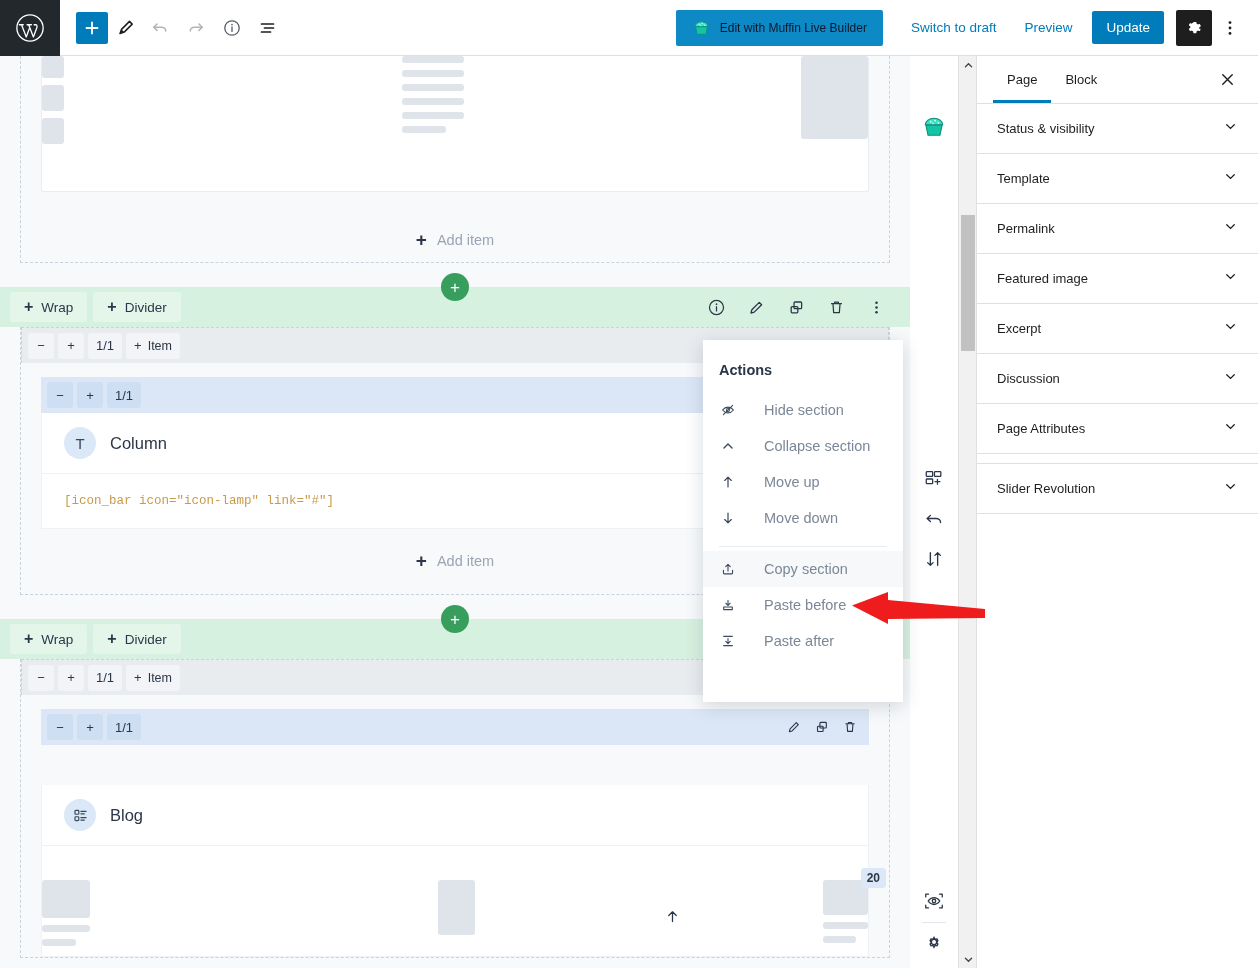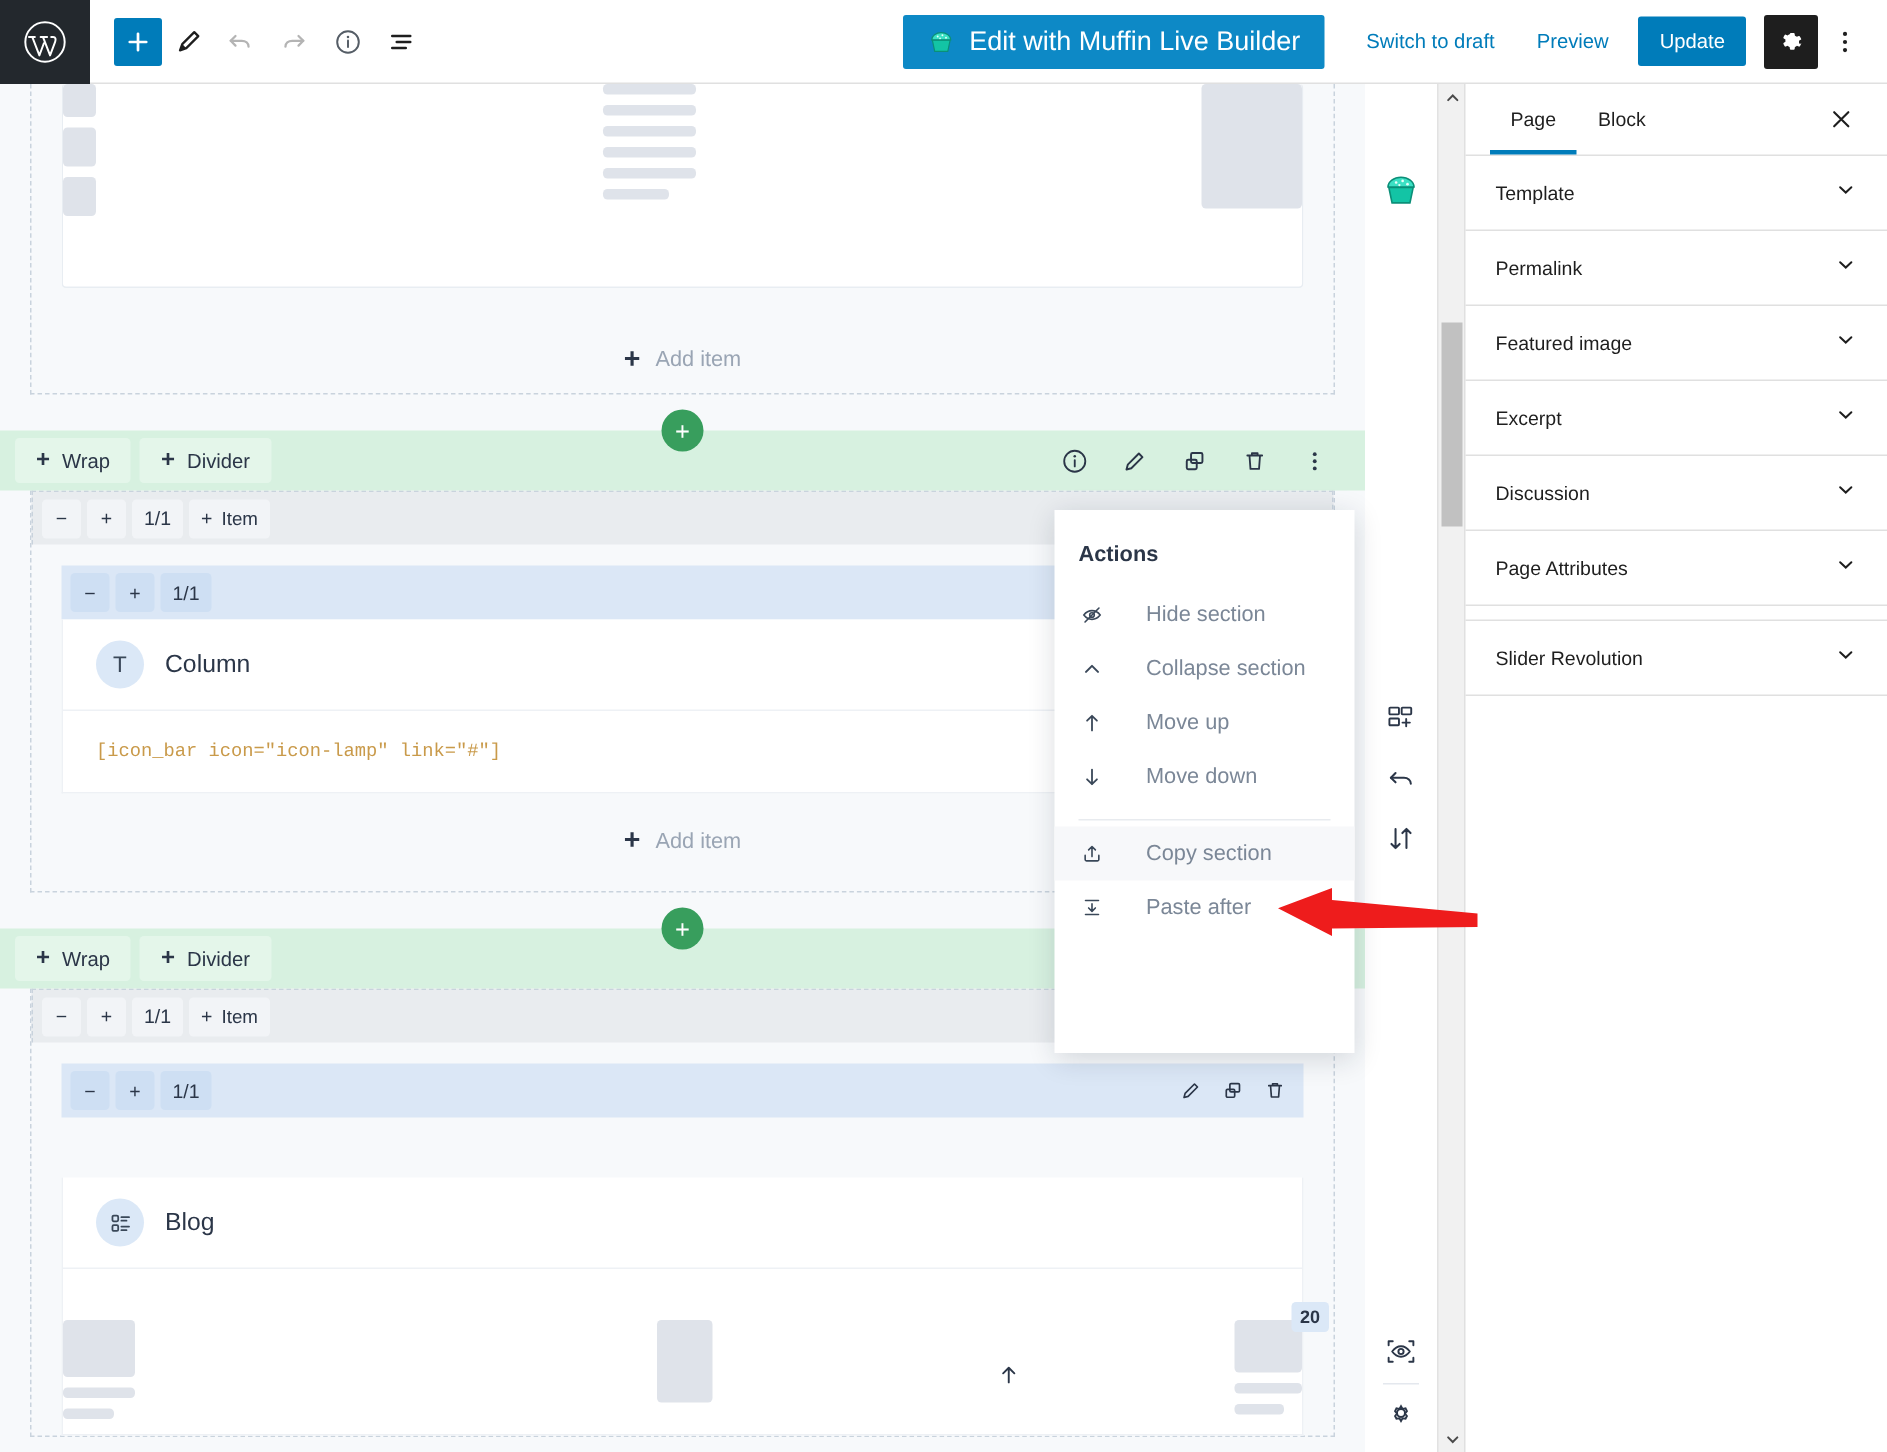--- a/index.html
+++ b/index.html
@@ -30,23 +30,23 @@
     justify-content: center; border-radius: 2px; cursor: pointer;
     color: #1e1e1e;
   }
   .tb-btn.primary { background: #007cba; color: #fff; width: 32px; height: 32px; }
   .tb-btn.disabled { color: #b4b4b4; }
   .tb-right {
     margin-left: auto; display: flex; align-items: center;
     gap: 0; padding-right: 12px;
   }
   .muffin-btn {
-    background: #0d89c6; color: #ffffff; height: 36px; border-radius: 2px;
+    background: #0d89c6; color: #0f172a; height: 36px; border-radius: 2px;
     display: flex; align-items: center; gap: 9px; padding: 0 16px;
-    font-size: 18px; cursor: pointer; margin-right: 14px;
+    font-size: 12px; cursor: pointer; margin-right: 14px;
   }
   .muffin-cup { width: 19px; height: 19px; display:block; }
   .link-btn {
     color: #007cba; font-size: 13.5px; padding: 0 14px; cursor: pointer;
     height: 36px; display: flex; align-items: center;
   }
   .update-btn {
     background: #007cba; color: #fff; height: 33px; border-radius: 2px;
     display: flex; align-items: center; padding: 0 14px; font-size: 13.5px;
     cursor: pointer; margin-left: 6px;
@@ -590,20 +590,28 @@
     <div class="sb-tab active">Page</div>
     <div class="sb-tab">Block</div>
     <div class="sb-close">
       <svg width="17" height="17" viewBox="0 0 18 18" stroke="#1e1e1e" stroke-width="1.5" stroke-linecap="round">
         <path d="M4 4l10 10M14 4L4 14"></path>
       </svg>
     </div>
   </div>
 
   <div class="sb-panel">
+    <span class="t">Status &amp; visibility</span>
+    <span class="chev">
+      <svg width="15" height="15" viewBox="0 0 16 16" fill="none" stroke="#1e1e1e" stroke-width="1.4" stroke-linecap="round">
+          <path d="M4 6.2L8 10l4-3.8"></path>
+        </svg>
+    </span>
+  </div>
+  <div class="sb-panel">
     <span class="t">Template</span>
     <span class="chev">
       <svg width="15" height="15" viewBox="0 0 16 16" fill="none" stroke="#1e1e1e" stroke-width="1.4" stroke-linecap="round">
           <path d="M4 6.2L8 10l4-3.8"></path>
         </svg>
     </span>
   </div>
   <div class="sb-panel">
     <span class="t">Permalink</span>
     <span class="chev">
@@ -701,20 +709,29 @@
   <div class="am-item hover">
     <span class="am-ico">
       <svg width="16" height="16" viewBox="0 0 20 20" fill="none" stroke="#3a4859" stroke-width="1.35" stroke-linecap="round" stroke-linejoin="round">
         <path d="M10 12.6V4.2M7.2 7L10 4.2 12.8 7"></path>
           <path d="M4.3 11.6v3.4c0 .6.5 1.1 1.1 1.1h9.2c.6 0 1.1-.5 1.1-1.1v-3.4"></path>
       </svg>
     </span>
     <span>Copy section</span>
   </div>
 
+  <div class="am-item">
+    <span class="am-ico">
+      <svg width="16" height="16" viewBox="0 0 20 20" fill="none" stroke="#3a4859" stroke-width="1.35" stroke-linecap="round" stroke-linejoin="round">
+        <path d="M10 4.2v6.4M7.2 7.8L10 10.6l2.8-2.8"></path>
+          <path d="M4.6 12.6h10.8v3.2H4.6z"></path>
+      </svg>
+    </span>
+    <span>Paste before</span>
+  </div>
 
   <div class="am-item">
     <span class="am-ico">
       <svg width="16" height="16" viewBox="0 0 20 20" fill="none" stroke="#3a4859" stroke-width="1.35" stroke-linecap="round" stroke-linejoin="round">
         <path d="M4.6 4.2h10.8M10 7v6.2M7.2 10.4L10 13.2l2.8-2.8"></path>
           <path d="M4.6 15.8h10.8"></path>
       </svg>
     </span>
     <span>Paste after</span>
   </div>

